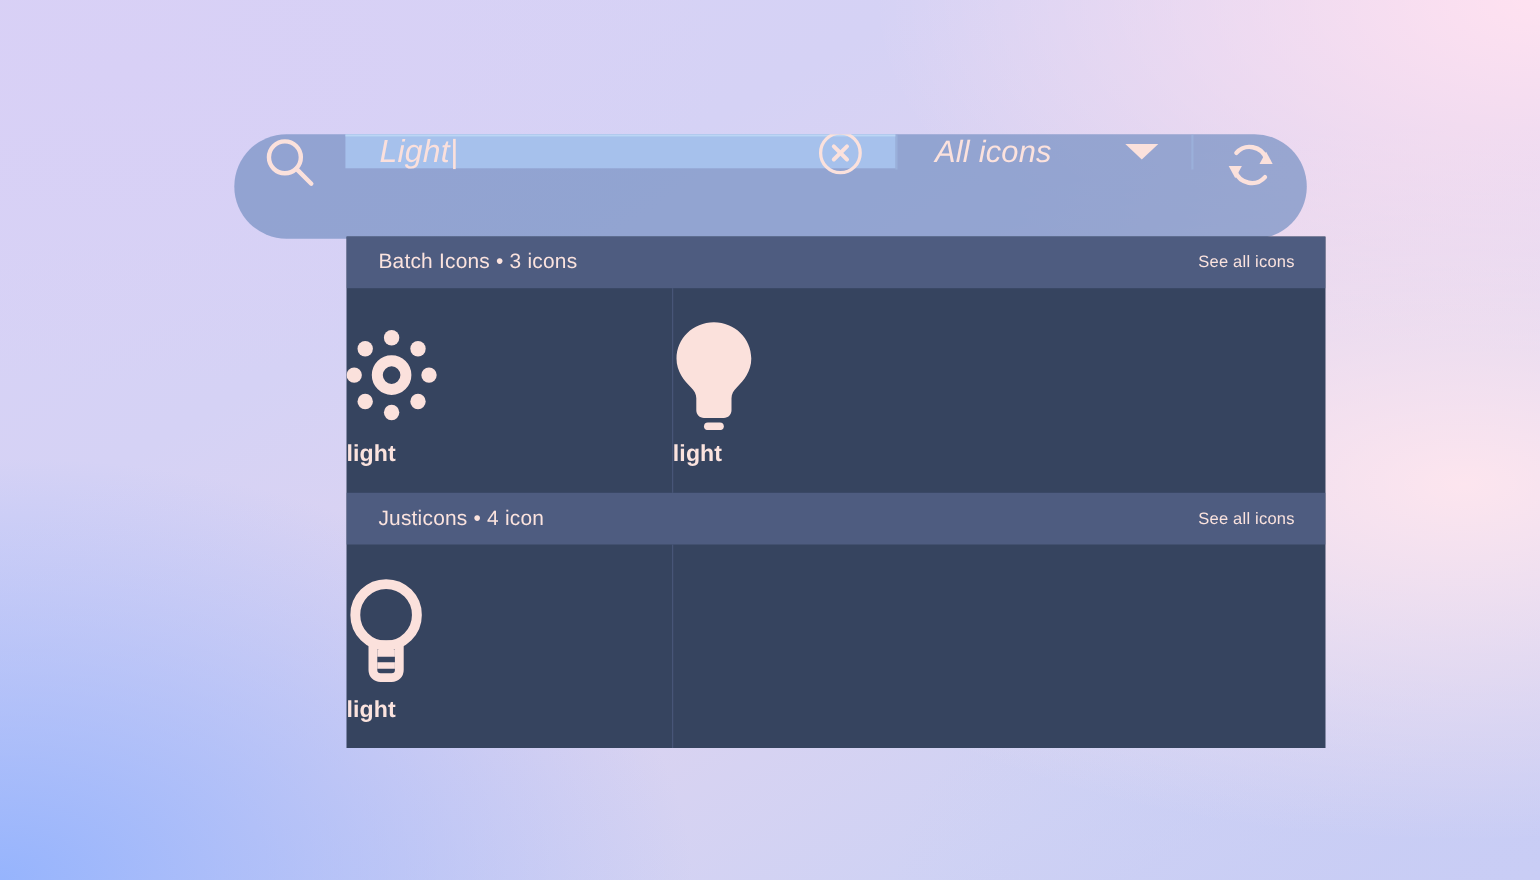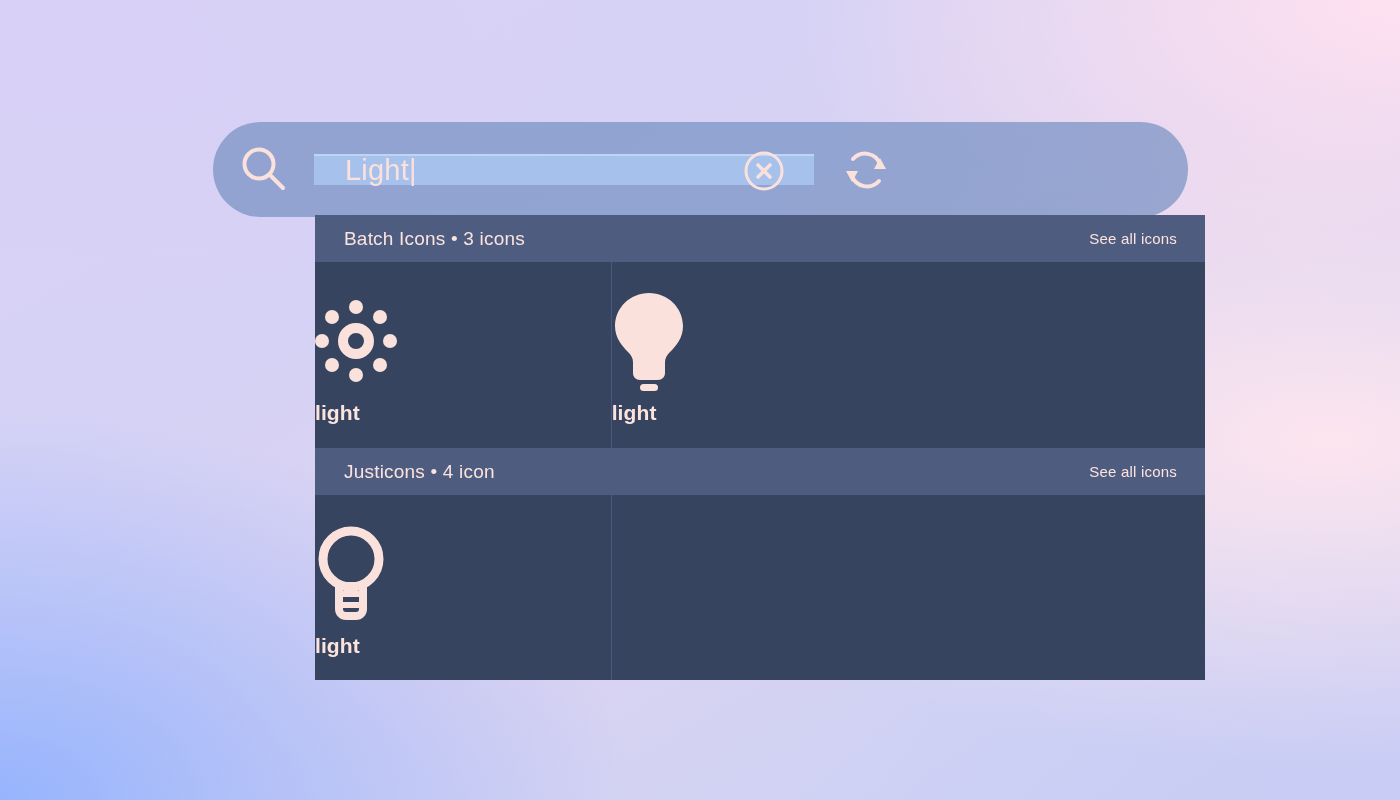--- a/index.html
+++ b/index.html
@@ -32,22 +32,23 @@
   
   #searchbar {
     position: absolute;
     left: 213px;
     top: 122px;
     width: 975px;
     height: 95px;
     border-radius: 48px;
     background: rgba(119,146,196,0.72);
     display: flex;
-    align-items: center;
+    align-items: flex-start;
     overflow: hidden;
+    font-style: italic;
   }
 
   #search-icon-zone {
     width: 101px;
     display: flex;
     align-items: center;
     justify-content: center;
     flex: 0 0 101px;
   }
 
@@ -210,20 +211,26 @@
     <span id="search-value">Light|</span>
     <span id="clear-btn">
       <svg width="42" height="42" viewBox="0 0 42 42" fill="none">
         <circle cx="21" cy="21" r="18" stroke="#fbe1dc" stroke-width="3"></circle>
         <line x1="15" y1="15" x2="27" y2="27" stroke="#fbe1dc" stroke-width="3.6" stroke-linecap="round"></line>
         <line x1="27" y1="15" x2="15" y2="27" stroke="#fbe1dc" stroke-width="3.6" stroke-linecap="round"></line>
       </svg>
     </span>
   </div>
 
+  <div id="filter-zone">
+    <span id="filter-label">All icons</span>
+    <svg width="34" height="20" viewBox="0 0 34 20">
+      <path d="M2 3 H32 L17 17 Z" fill="#fbe1dc"></path>
+    </svg>
+  </div>
 
   <div id="refresh-zone">
     <svg width="56" height="56" viewBox="0 0 56 56" fill="none">
       <path d="M14 34 A16 16 0 0 0 41 39" stroke="#fbe1dc" stroke-width="4" stroke-linecap="round"></path>
       <path d="M42 22 A16 16 0 0 0 15 17" stroke="#fbe1dc" stroke-width="4" stroke-linecap="round"></path>
       <path d="M8 29 L20 29 L14 40 Z" fill="#fbe1dc"></path>
       <path d="M48 27 L36 27 L42 16 Z" fill="#fbe1dc"></path>
     </svg>
   </div>
 

